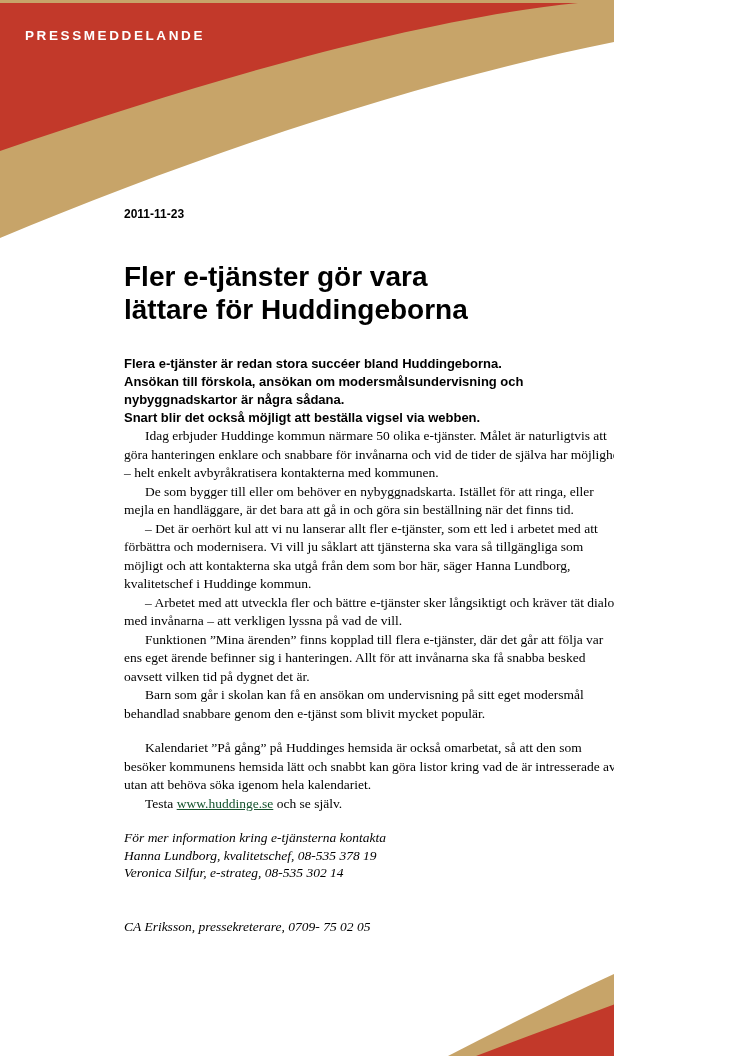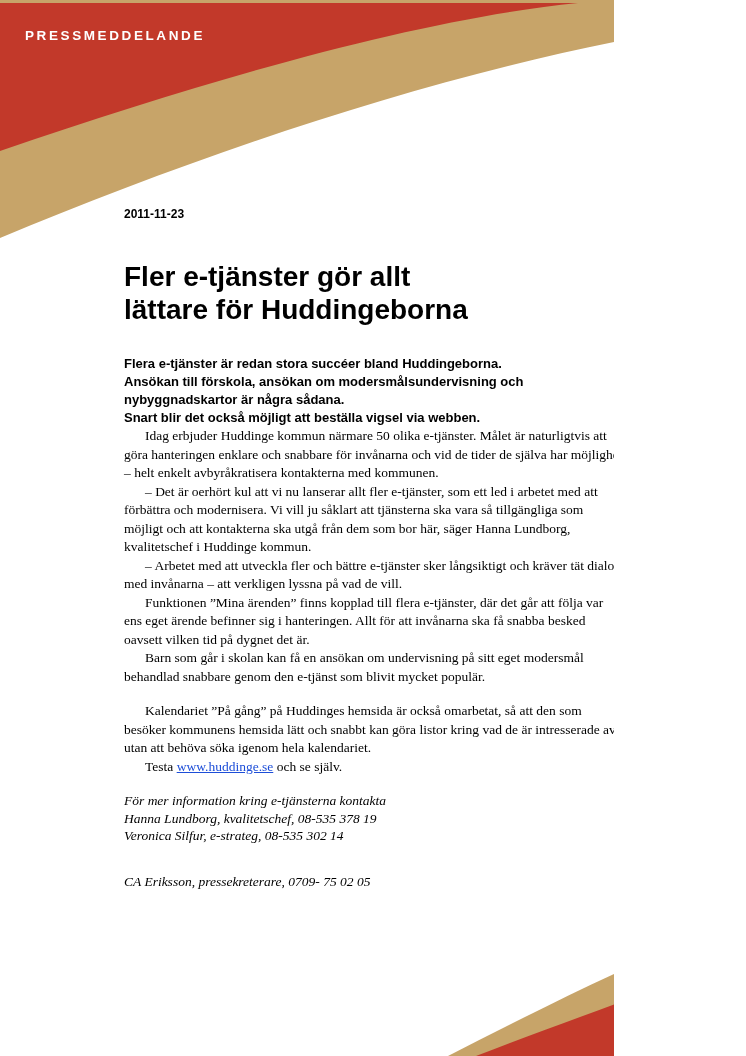--- a/index.html
+++ b/index.html
@@ -31,23 +31,23 @@
     margin:39px 0 0 0; font-family:"Liberation Sans", sans-serif;
     font-weight:bold; font-size:28px; line-height:33px;
   }
   .lead {
     margin-top:29px; font-family:"Liberation Sans", sans-serif;
     font-weight:bold; font-size:13px; line-height:18px;
   }
   .body-text { font-size:13.5px; line-height:18.5px; }
   .body-text p { margin:0; text-indent:21px; }
   .body-text p.gap-before { margin-top:16px; }
-  a.link { color:#1d4ed8; text-decoration:underline; cursor:pointer; }
+  a.link { color:#14532d; text-decoration:underline; cursor:pointer; }
   .contact { margin-top:16px; font-style:italic; font-size:13.5px; line-height:17.5px; }
-  .press-line { margin-top:28px; font-style:italic; font-size:13.5px; line-height:17.5px; }
+  .press-line { margin-top:36px; font-style:italic; font-size:13.5px; line-height:17.5px; }
 </style>
 </head>
 <body>
 
 <div class="page">
 
   <svg class="banner-top" width="746" height="250" viewBox="0 0 746 250" aria-hidden="true">
     <path d="M0,0 L746,0 L746,20 C500,52 230,142 0,238 Z" fill="#c7a469"></path>
     <path d="M0,3 L578,3 C430,18 230,72 0,151 Z" fill="#c2392a"></path>
   </svg>
@@ -71,32 +71,33 @@
       <div>HUDDINGE</div>
       <div>KOMMUN</div>
     </div>
   </div>
 
   <div class="content">
 
     <div class="date">2011-11-23</div>
 
     <h1 class="title">
-      <div>Fler e-tjänster gör allt</div>
+      <div>Fler e-tjänster gör vara</div>
       <div>lättare för Huddingeborna</div>
     </h1>
 
     <div class="lead">
       <div>Flera e-tjänster är redan stora succéer bland Huddingeborna.</div>
       <div>Ansökan till förskola, ansökan om modersmålsundervisning och nybyggnadskartor är några sådana.</div>
       <div>Snart blir det också möjligt att beställa vigsel via webben.</div>
     </div>
 
     <div class="body-text">
       <p>Idag erbjuder Huddinge kommun närmare 50 olika e-tjänster. Målet är naturligtvis att göra hanteringen enklare och snabbare för invånarna och vid de tider de själva har möjlighet – helt enkelt avbyråkratisera kontakterna med kommunen.</p>
+      <p>De som bygger till eller om behöver en nybyggnadskarta. Istället för att ringa, eller mejla en handläggare, är det bara att gå in och göra sin beställning när det finns tid.</p>
       <p>– Det är oerhört kul att vi nu lanserar allt fler e-tjänster, som ett led i arbetet med att förbättra och modernisera. Vi vill ju såklart att tjänsterna ska vara så tillgängliga som möjligt och att kontakterna ska utgå från dem som bor här, säger Hanna Lundborg, kvalitetschef i Huddinge kommun.</p>
       <p>– Arbetet med att utveckla fler och bättre e-tjänster sker långsiktigt och kräver tät dialog med invånarna – att verkligen lyssna på vad de vill.</p>
       <p>Funktionen ”Mina ärenden” finns kopplad till flera e-tjänster, där det går att följa var ens eget ärende befinner sig i hanteringen. Allt för att invånarna ska få snabba besked oavsett vilken tid på dygnet det är.</p>
       <p>Barn som går i skolan kan få en ansökan om undervisning på sitt eget modersmål behandlad snabbare genom den e-tjänst som blivit mycket populär.</p>
       <p class="gap-before">Kalendariet ”På gång” på Huddinges hemsida är också omarbetat, så att den som besöker kommunens hemsida lätt och snabbt kan göra listor kring vad de är intresserade av utan att behöva söka igenom hela kalendariet.</p>
       <p><span>Testa </span><a class="link" href="#">www.huddinge.se</a><span> och se själv.</span></p>
     </div>
 
     <div class="contact">
       <div>För mer information kring e-tjänsterna kontakta</div>

